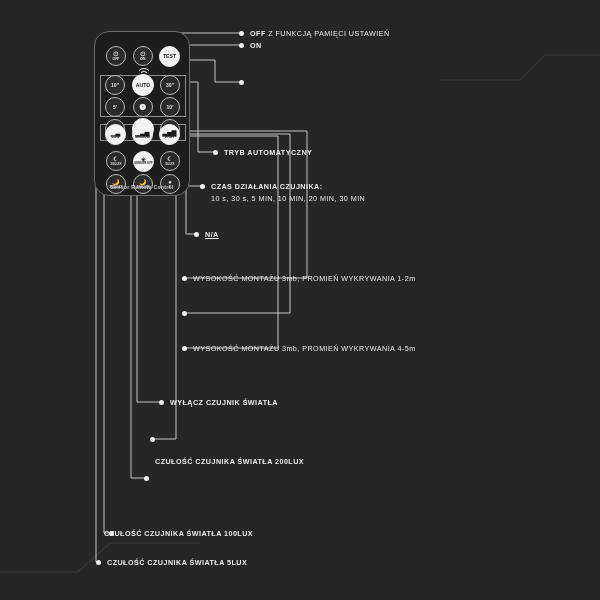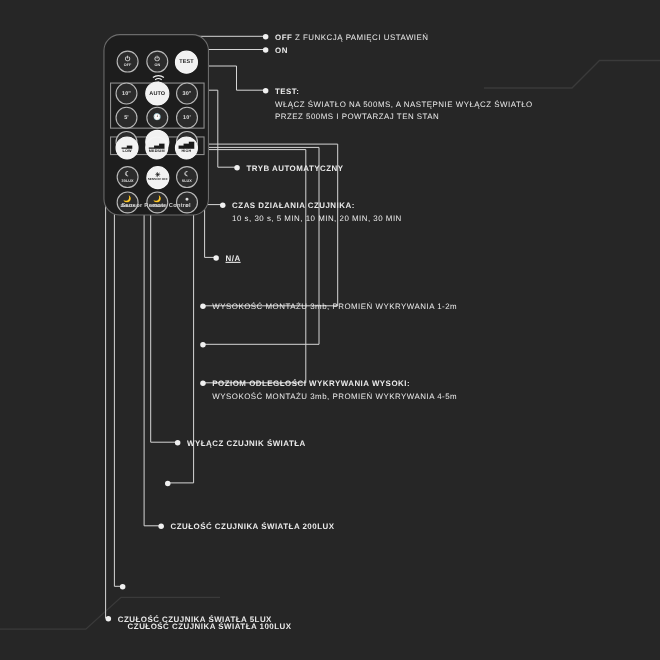--- a/index.html
+++ b/index.html
@@ -236,59 +236,53 @@
   <div class="dot" style="left:98px;  top:562px;"></div>
 
   <div class="callout" style="left:250px; top:28px;">
     <span class="b">OFF</span><span> Z FUNKCJĄ PAMIĘCI USTAWIEŃ</span>
   </div>
 
   <div class="callout" style="left:250px; top:40px;">
     <span class="b">ON</span>
   </div>
 
-  <div class="callout" style="left:250px; top:77px;">
-    <div class="hdr">TEST:</div>
-    <div>WŁĄCZ ŚWIATŁO NA 500MS, A NASTĘPNIE WYŁĄCZ ŚWIATŁO</div>
-    <div>PRZEZ 500MS I POWTARZAJ TEN STAN</div>
-  </div>
 
   <div class="callout" style="left:224px; top:147px;">
     <span class="b">TRYB AUTOMATYCZNY</span>
   </div>
 
   <div class="callout" style="left:211px; top:181px;">
     <div class="hdr">CZAS DZIAŁANIA CZUJNIKA:</div>
     <div>10 s, 30 s, 5 MIN, 10 MIN, 20 MIN, 30 MIN</div>
   </div>
 
   <div class="callout" style="left:205px; top:229px;text-decoration:underline;">
     <span class="b">N/A</span>
   </div>
 
   <div class="callout" style="left:193px; top:273px;">
     <div>WYSOKOŚĆ MONTAŻU 3mb, PROMIEŃ WYKRYWANIA 1-2m</div>
   </div>
 
 
   <div class="callout" style="left:193px; top:343px;">
-    <div class="hdr">POZIOM ODLEGŁOŚCI WYKRYWANIA WYSOKI:</div>
     <div>WYSOKOŚĆ MONTAŻU 3mb, PROMIEŃ WYKRYWANIA 4-5m</div>
   </div>
 
   <div class="callout" style="left:170px; top:397px;">
     <span class="b">WYŁĄCZ CZUJNIK ŚWIATŁA</span>
   </div>
 
 
-  <div class="callout" style="left:155px; top:473px;">
+  <div class="callout" style="left:155px; top:456px;">
     <span class="b">CZUŁOŚĆ CZUJNIKA ŚWIATŁA 200LUX</span>
   </div>
 
-  <div class="callout" style="left:116px; top:528px;margin-top:36px;">
+  <div class="callout" style="left:104px; top:528px;">
     <span class="b">CZUŁOŚĆ CZUJNIKA ŚWIATŁA 100LUX</span>
   </div>
 
   <div class="callout" style="left:107px; top:557px;">
     <span class="b">CZUŁOŚĆ CZUJNIKA ŚWIATŁA 5LUX</span>
   </div>
 
 </div>
 
 </body></html>

